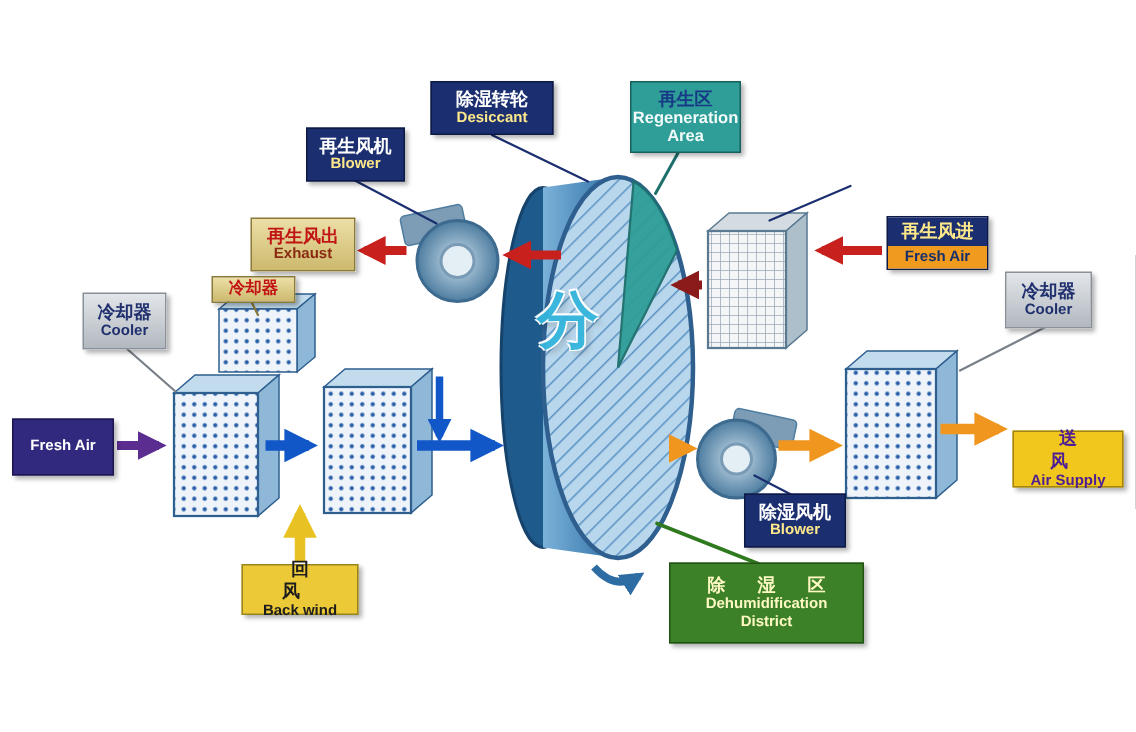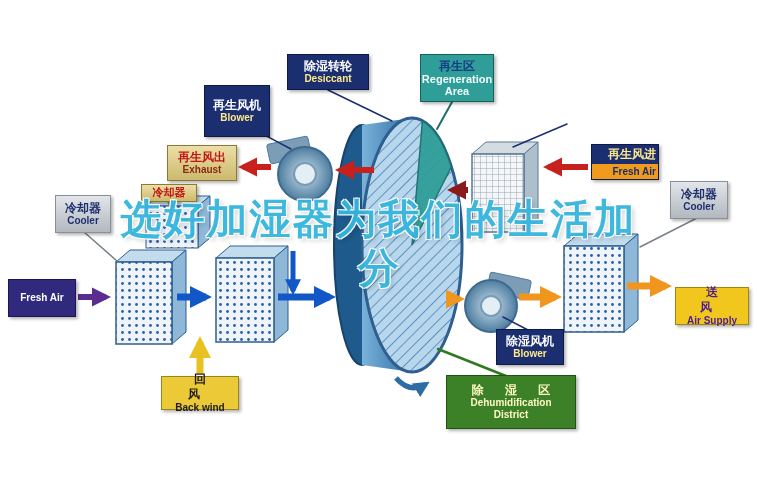--- a/index.html
+++ b/index.html
@@ -21,21 +21,21 @@
   .lbl-tan    { background:linear-gradient(#ecdfa6,#cdb96e); color:#c21414; border-color:#8a7a3a; }
   .lbl-tan .en { color:#8a2a10; }
   .lbl-indigo { background:#31297e; color:#ffffff; border-color:#1c1650; }
   .lbl-yellow { background:#f2c71d; color:#4c1d95; border-color:#a08414;margin-top:24px; }
   .lbl-gold   { background:#ecc937; color:#1d1d1d; border-color:#96851e; }
   .lbl-green  { background:#3c8028; color:#fef9c3; border-color:#235215; }
   .lbl-green .zh { letter-spacing:9px; text-indent:9px; }
   .lbl-green .en { font-size:10px; }
   .sp-wide .zh { letter-spacing:12px; text-indent:12px; }
 
-  .lbl-split { position:absolute; z-index:20; text-align:right; font-weight:bold;
+  .lbl-split { position:absolute; z-index:20; text-align:center; font-weight:bold;
                border:1px solid #0d1a45; box-shadow:2px 2px 3px rgba(0,0,0,.3); }
   .lbl-split .row-top { background:#1b2f70; color:#ffe98a; font-size:12px; padding:1px 2px; }
   .lbl-split .row-bot { background:#f09a1e; color:#17306b; font-size:10px; padding:2px 2px; }
 
   .watermark { position:absolute; left:0; top:192px; width:100%; z-index:50; text-align:center;
                pointer-events:none; font-weight:bold; color:#35b5dd; opacity:.95;
                text-shadow:-1px -1px 0 #fff, 1px -1px 0 #fff, -1px 1px 0 #fff, 1px 1px 0 #fff, 3px 3px 5px rgba(0,0,0,.18); }
   .watermark .wm1 { font-size:41px; letter-spacing:2px; }
   .watermark .wm2 { font-size:41px; margin-top:-6px; }
 </style>
@@ -156,21 +156,21 @@
       <line x1="446" y1="299" x2="460" y2="299" stroke="#f0961e" stroke-width="6" marker-end="url(#m-orange)"></line>
       <line x1="519" y1="297" x2="556" y2="297" stroke="#f0961e" stroke-width="7" marker-end="url(#m-orange)"></line>
       <line x1="627" y1="286" x2="666" y2="286" stroke="#f0961e" stroke-width="7" marker-end="url(#m-orange)"></line>
       <line x1="374" y1="170" x2="340" y2="170" stroke="#c8201c" stroke-width="6" marker-end="url(#m-red)"></line>
       <line x1="271" y1="167" x2="243" y2="167" stroke="#c8201c" stroke-width="6" marker-end="url(#m-red)"></line>
       <line x1="588" y1="167" x2="548" y2="167" stroke="#c8201c" stroke-width="6" marker-end="url(#m-red)"></line>
       <line x1="468" y1="190" x2="452" y2="190" stroke="#8b1a1a" stroke-width="6" marker-end="url(#m-maroon)"></line>
     </g>
   </svg>
 
-  <div class="lbl lbl-navy" style="left:204px;top:85px;width:66px;height:52px">
+  <div class="lbl lbl-navy" style="left:204px;top:85px;width:66px;height:36px">
     <span class="zh">再生风机</span>
     <span class="en">Blower</span>
   </div>
 
   <div class="lbl lbl-navy" style="left:287px;top:54px;width:82px;height:36px">
     <span class="zh">除湿转轮</span>
     <span class="en">Desiccant</span>
   </div>
 
   <div class="lbl lbl-teal" style="left:420px;top:54px;width:74px;height:48px">
@@ -222,17 +222,16 @@
     <span class="en">Blower</span>
   </div>
 
   <div class="lbl lbl-green" style="left:446px;top:375px;width:130px;height:54px">
     <span class="zh">除 湿 区</span>
     <span class="en">Dehumidification</span>
     <span class="en">District</span>
   </div>
 
   <div class="watermark">
-    <div class="wm1">选好加湿器为我们的生活加</div>
     <div class="wm2">分</div>
   </div>
 
 </div>
 
 </body></html>

